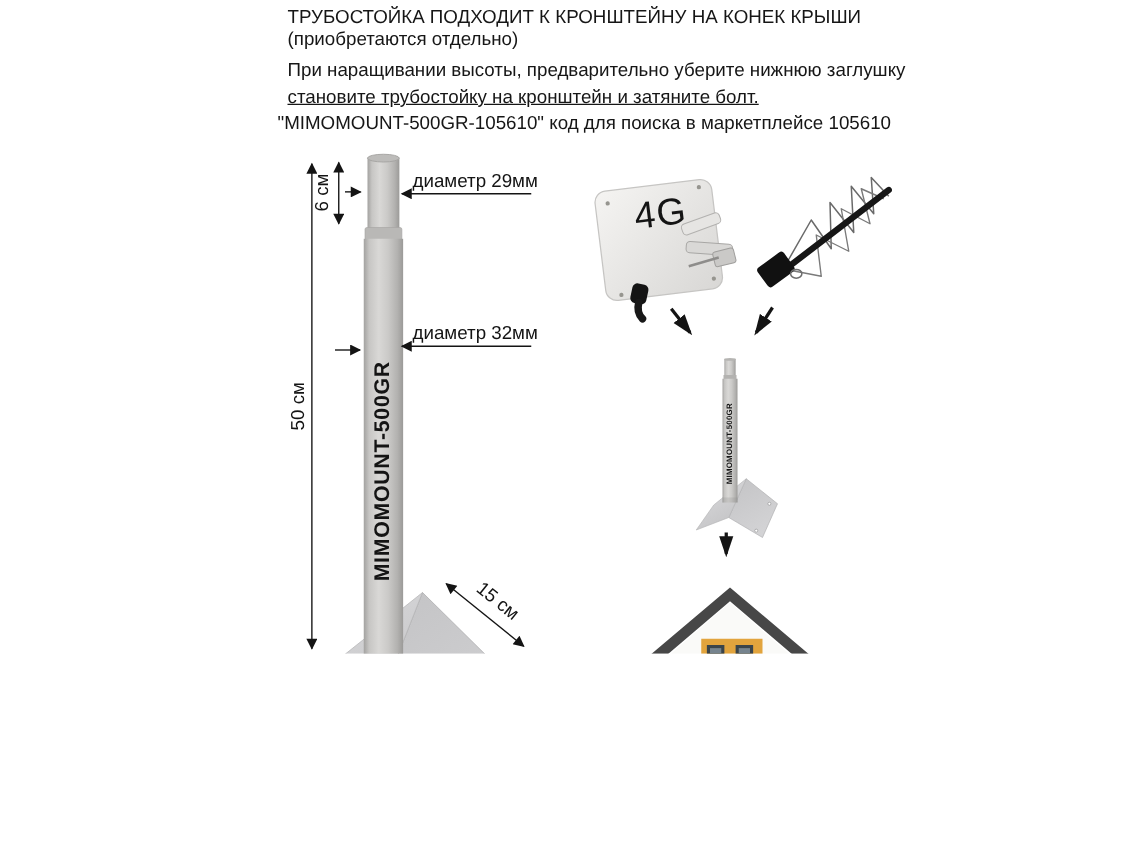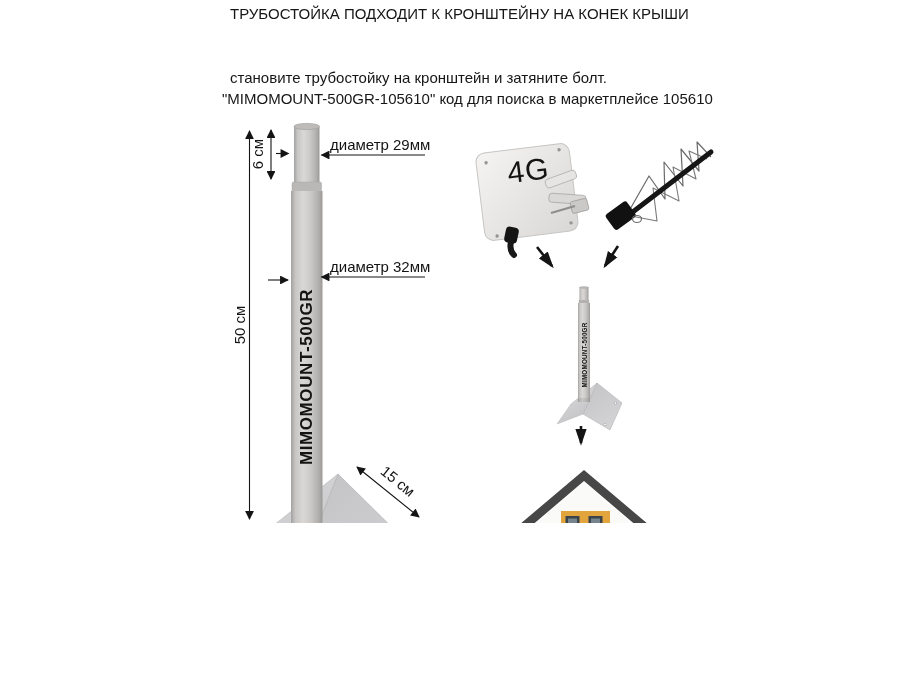--- a/index.html
+++ b/index.html
@@ -9,21 +9,23 @@
   svg text{font-family:"Liberation Sans",sans-serif;fill:#141414;}
   .dim{font-size:15px;}
   .stage{position:absolute;left:0;top:0;}
 </style>
 </head>
 <body>
 
 <div class="canvas">
 
   <div class="txt" style="left:230px;top:5px;">ТРУБОСТОЙКА ПОДХОДИТ К КРОНШТЕЙНУ НА КОНЕК КРЫШИ</div>
-  <div class="txt" style="left:230px;top:69px;">становите трубостойку на кронштейн и затяните болт.</div>
+  <div class="txt" style="left:230px;top:23px;">(приобретаются отдельно)</div>
+  <div class="txt" style="left:230px;top:48px;">При наращивании высоты, предварительно уберите нижнюю заглушку</div>
+  <div class="txt" style="left:230px;top:69px;text-decoration:underline;">становите трубостойку на кронштейн и затяните болт.</div>
   <div class="txt" style="left:222px;top:90px;">"MIMOMOUNT-500GR-105610" код для поиска в маркетплейсе 105610</div>
 
   <svg class="stage" width="900" height="675" viewBox="0 0 900 675">
     <defs>
       <marker id="ah" viewBox="0 0 10 10" refX="9" refY="5" markerWidth="10" markerHeight="8" orient="auto-start-reverse">
         <path d="M0,0 L10,5 L0,10 z" fill="#141414"></path>
       </marker>
       <marker id="ahb" viewBox="0 0 9 6" refX="7.5" refY="3" markerWidth="6.5" markerHeight="5" orient="auto-start-reverse">
         <path d="M0,0 L9,3 L0,6 z" fill="#141414"></path>
       </marker>

